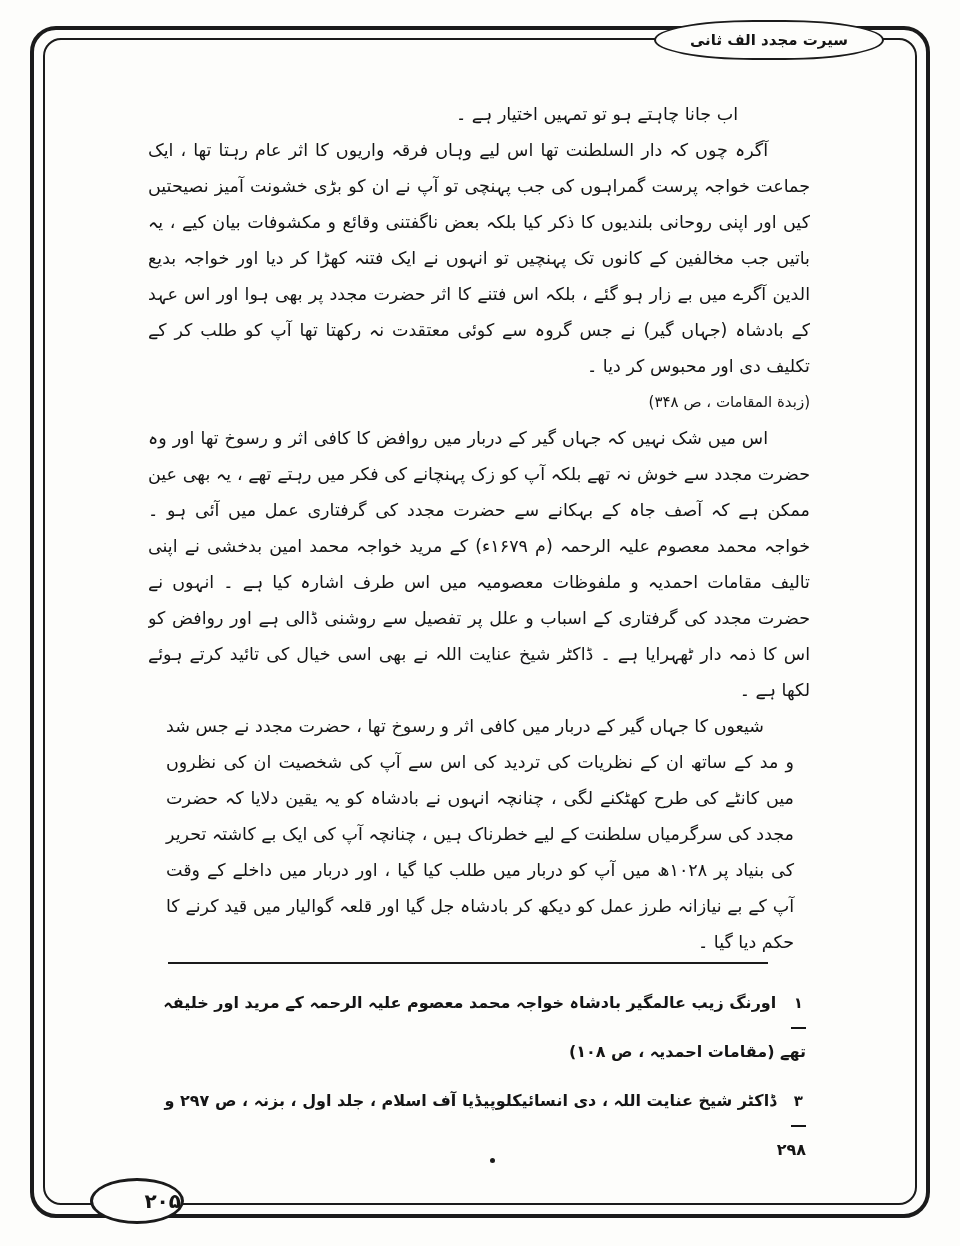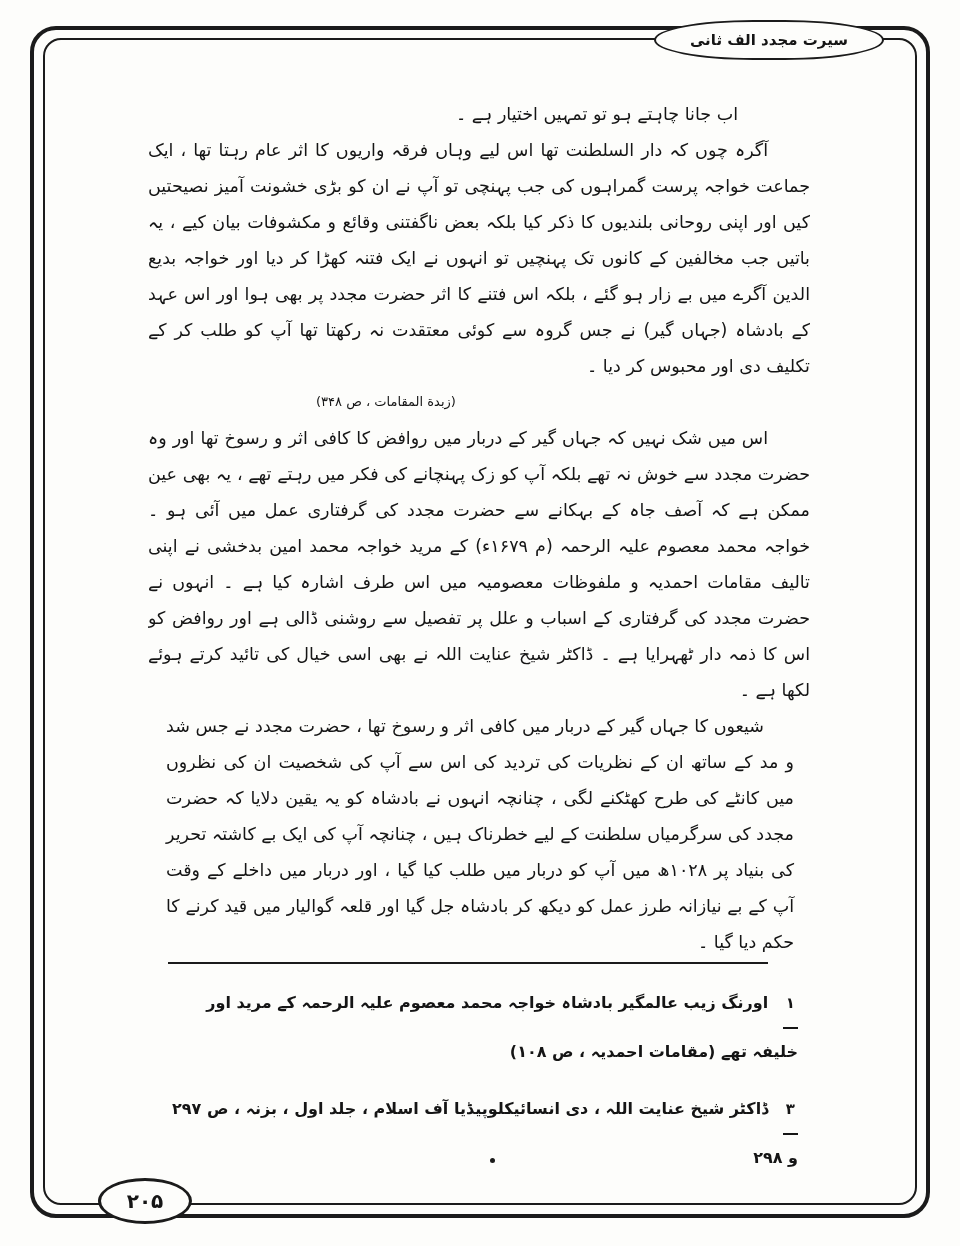--- a/index.html
+++ b/index.html
@@ -70,69 +70,68 @@
   }
   .content p { margin: 0; }
   .opening-line {
     text-align: right;
     padding-right: 72px;
     text-indent: 0;
   }
   .para { text-indent: 42px; }
   .citation-line {
     direction: rtl;
-    text-align: left;
+    text-align: right;
     padding-left: 168px;
-    font-size: 13px;
+    font-size: 15px;
   }
   .quote-block {
     padding: 0 16px 0 18px;
     text-indent: 30px;
   }
   
   .footnote-section {
     position: absolute;
     top: 950px;
     right: 150px;
     width: 662px;
     direction: rtl;
   }
   .footnote-rule {
     height: 2px;
     background: #1b1b1b;
     width: 600px;
     margin: 12px 42px 16px 0;
   }
   .footnote {
-    margin: 12px;
+    margin: 4px;
     font-size: 16px;
     font-weight: bold;
     line-height: 45px;
     text-align: right;
   }
   .footnote-marker {
     display: inline-block;
     border-bottom: 2px solid currentColor;
     padding: 0 3px 1px 3px;
     margin-left: 9px;
     font-size: 15px;
   }
   
   .page-badge {
     position: absolute;
-    left: 98px;
+    left: 90px;
     bottom: 22px;
     width: 88px;
     height: 40px;
     background: #fdfdfb;
     border: 3px solid #1b1b1b;
     border-radius: 50%;
     display: flex;
     align-items: center;
-    justify-content: center;
     z-index: 4;
   }
   .page-number {
     font-size: 20px;
     font-weight: bold;
     direction: rtl;
   }
   
   .stray-mark {
     position: absolute;

